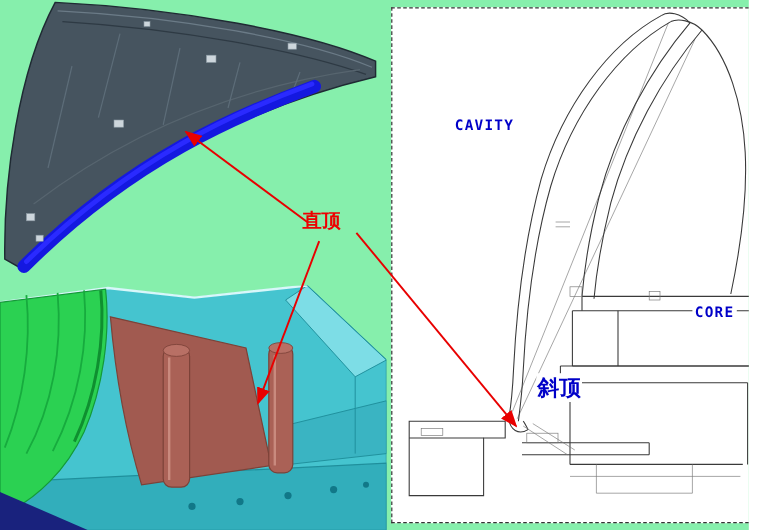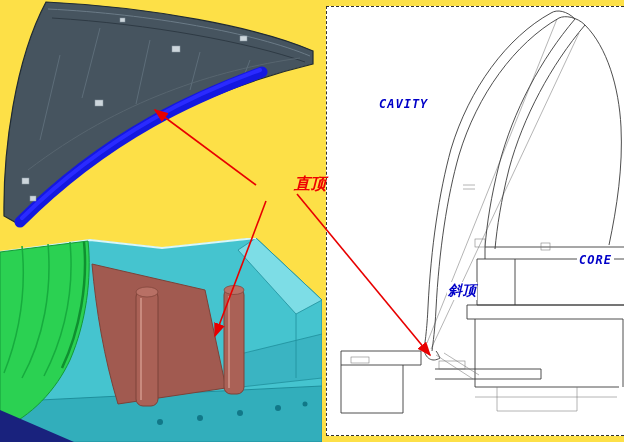--- a/index.html
+++ b/index.html
@@ -1,40 +1,39 @@
 <!DOCTYPE html>
 <html style="--label-blue: #0000c8; --label-red: #ee0000; --arrow-red: #e80000; --panel-body: #46545f; --panel-edge-blue: #1418e0; --mold-teal: #45c4cf; --mold-teal-dark: #32aebb; --mold-green: #2bd152; --insert-maroon: #a15a50; --base-navy: #19227d;"><head>
 <meta charset="utf-8">
 <style>
   html,body{margin:0;padding:0;background:#ffffff;}
   .canvas{
-    position:relative;width:624px;height:442px;background:#fde047;overflow:hidden;
+    position:relative;width:624px;height:442px;background:#86efac;overflow:hidden;
     font-family:"DejaVu Sans", sans-serif;
-    font-style:italic;
   }
   .abs{position:absolute;}
   
   .section-panel{
     left:326px;top:6px;width:306px;height:428px;
     border:1px dashed #333;background:#fff;
   }
   .lbl{position:absolute;white-space:nowrap;}
   .lbl-cavity,.lbl-core{
     font-family:"DejaVu Sans Mono", monospace;font-weight:bold;
     font-size:12px;letter-spacing:1px;color:var(--label-blue,#0000c8);
   }
   .lbl-cavity{left:52px;top:90px;}
   .lbl-core{left:238px;top:246px;background:#fff;padding:0 2px;margin-left:12px;}
   .lbl-lifter{
-    left:120px;top:275px;font-size:14px;font-weight:bold;
+    left:120px;top:304px;font-size:18px;font-weight:bold;
     color:var(--label-blue,#0000c8);background:#fff;padding:0 1px;
   }
   .lbl-straight{
     left:252px;top:174px;font-size:16px;font-weight:bold;
-    color:var(--label-red,#ee0000);z-index:20;margin-left:42px;
+    color:var(--label-red,#ee0000);z-index:20;
   }
   
   .ln{fill:none;stroke:#3a3a3a;stroke-width:0.9;}
   .thin{fill:none;stroke:#787878;stroke-width:0.55;}
   
   .model-top{left:0;top:0;width:320px;height:232px;}
   .model-bottom{left:0;top:238px;width:322px;height:204px;}
   .arrow-layer{left:0;top:0;width:640px;height:442px;z-index:15;pointer-events:none;}
 </style>
 </head>

